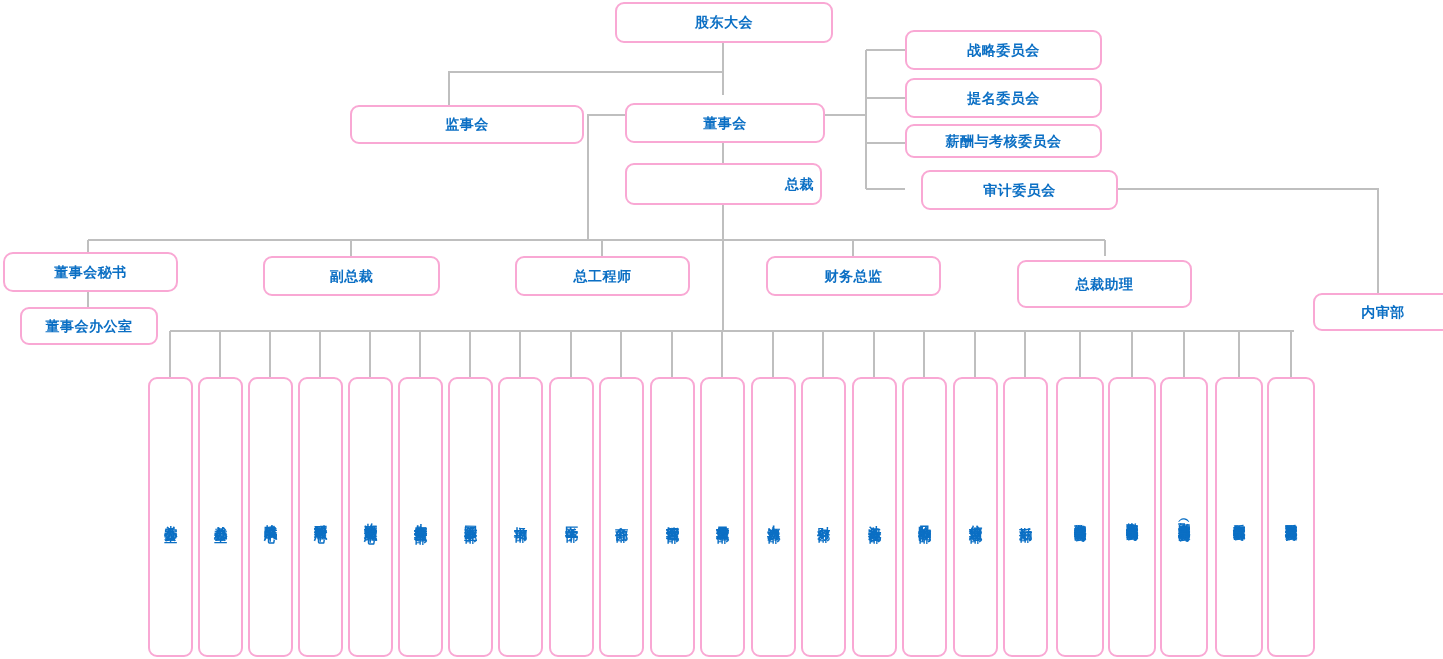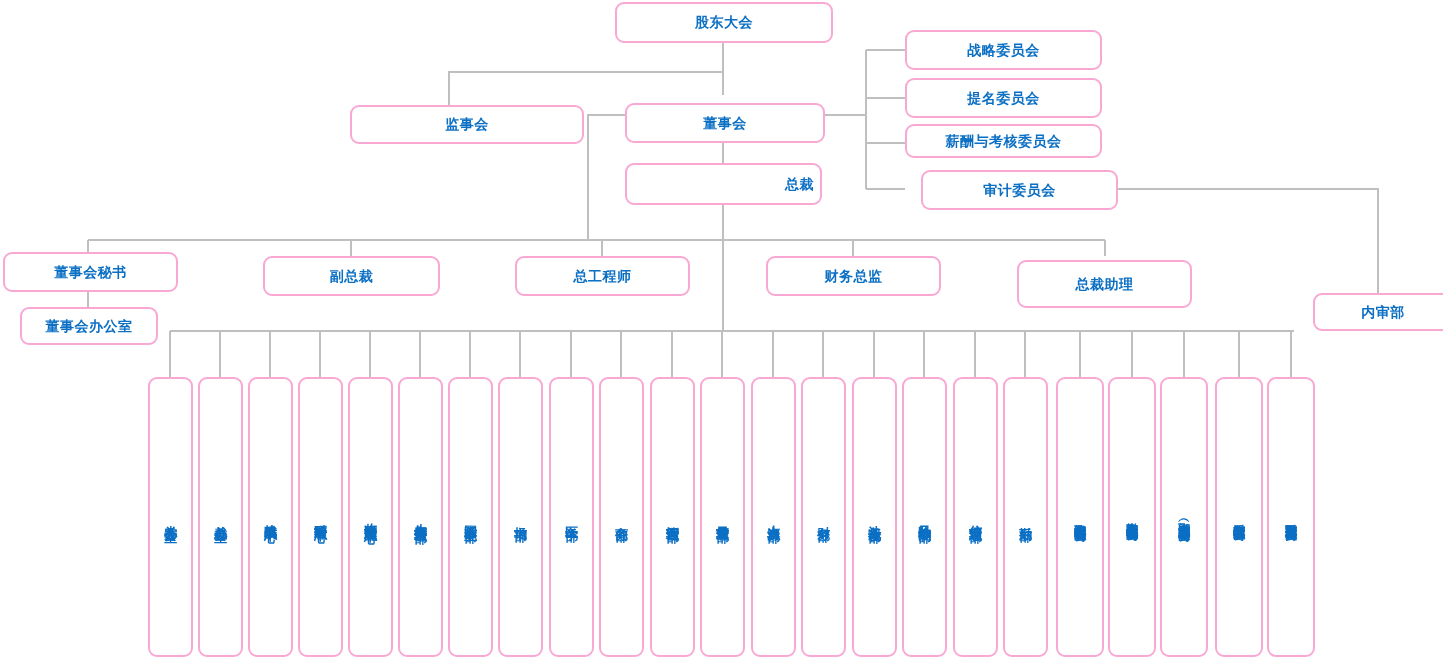--- a/index.html
+++ b/index.html
@@ -153,21 +153,21 @@
   </div>
 
   <div class="node horizontal" style="left:905px; top:124px; width:197px; height:34px;">
     <span>薪酬与考核委员会</span>
   </div>
 
   <div class="node horizontal" style="left:905px; top:170px; width:197px; height:40px;margin-left:16px;">
     <span>审计委员会</span>
   </div>
 
-  <div class="node horizontal" style="left:3px; top:252px; width:175px; height:40px;">
+  <div class="node horizontal" style="left:3px; top:252px; width:175px; height:40px;border-radius:10px;">
     <span>董事会秘书</span>
   </div>
 
   <div class="node horizontal" style="left:20px; top:307px; width:138px; height:38px;">
     <span>董事会办公室</span>
   </div>
 
   <div class="node horizontal" style="left:263px; top:256px; width:177px; height:40px;justify-content:center;">
     <span>副总裁</span>
   </div>

